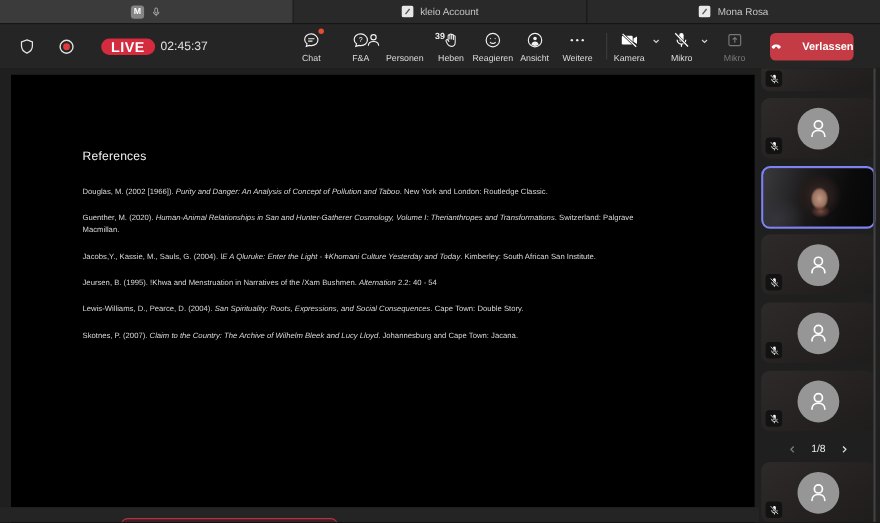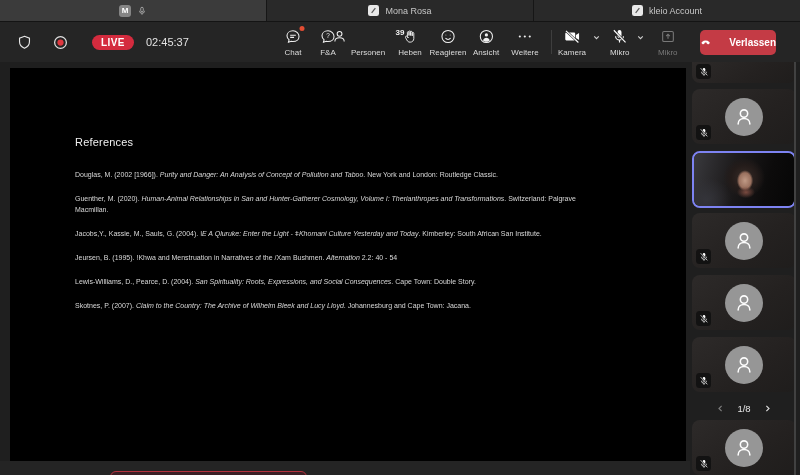--- a/index.html
+++ b/index.html
@@ -16,21 +16,21 @@
   .tab.active { background:#3b3b3b; color:#ededed; }
   .mbadge { width:12px; height:12px; border-radius:3px; background:#858585; color:#fff;
             font-size:8px; font-weight:700; display:flex; align-items:center; justify-content:center; flex:0 0 auto; }
   .appicon { display:flex; flex:0 0 auto; }
 
   
   .toolbar { position:relative; height:40px; background:var(--toolbar-background,#252525); }
   .shield-ic { position:absolute; left:16px; top:12px; }
   .record-ic { position:absolute; left:53px; top:13px; }
   .live { position:absolute; left:92px; top:13px; height:15px; padding:0 9px; border-radius:8px;
-          background:var(--live-badge-red,#d42b3e); color:#fff; font-size:10px; font-weight:700;
+          background:var(--live-badge-red,#d42b3e); color:#fff; font-size:13px; font-weight:700;
           display:flex; align-items:center; letter-spacing:.4px; }
   .timer { position:absolute; left:146px; top:14px; font-size:11px; color:#e3e3e3; }
 
   .tbtn { position:absolute; top:6px; transform:translateX(-50%); display:flex; flex-direction:column;
           align-items:center; gap:3px; background:none; border:none; padding:0; color:#e4e4e4; }
   .ticon { height:17px; display:flex; align-items:center; position:relative;gap:46px; }
   .tlabel { font-size:8px; color:#dcdcdc; white-space:nowrap; font-family:"Liberation Sans",sans-serif; }
   .dot { position:absolute; right:-3px; top:-2px; width:5px; height:5px; border-radius:50%;
          background:var(--chat-notification-red,#e34d33); }
   .pcount { font-size:8px; font-weight:700; color:#f2f2f2; margin:-8px 0 0 2px; }
@@ -95,45 +95,45 @@
           <path d="M6 11.5a6 6 0 0 0 12 0M12 17.5V21"></path>
         </svg>
     </div>
     <div class="tab">
       <span class="appicon">
           <svg width="11" height="11" viewBox="0 0 12 12">
             <rect width="12" height="12" rx="2.5" fill="#e8e8e8"></rect>
             <path d="M4 8.5L8 3.5" stroke="#555" stroke-width="1.3"></path>
           </svg>
         </span>
-      <span>Mona Rosa</span>
+      <span>kleio Account</span>
     </div>
     <div class="tab">
       <span class="appicon">
           <svg width="11" height="11" viewBox="0 0 12 12">
             <rect width="12" height="12" rx="2.5" fill="#e8e8e8"></rect>
             <path d="M4 8.5L8 3.5" stroke="#555" stroke-width="1.3"></path>
           </svg>
         </span>
-      <span>kleio Account</span>
+      <span>Mona Rosa</span>
     </div>
   </header>
 
   <div class="toolbar">
     <svg class="shield-ic" width="17" height="17" viewBox="0 0 24 24" fill="none" stroke="#e6e6e6" stroke-width="1.6">
         <path d="M12 3.2l7 2.6v5.3c0 4.6-3.6 7.7-7 9.1-3.4-1.4-7-4.5-7-9.1V5.8z"></path>
       </svg>
     <svg class="record-ic" width="15" height="15" viewBox="0 0 24 24">
         <circle cx="12" cy="12" r="9.4" fill="none" stroke="#e2e2e2" stroke-width="2"></circle>
         <circle cx="12" cy="12" r="5" fill="#e03940"></circle>
       </svg>
     <span class="live">LIVE</span>
     <span class="timer">02:45:37</span>
 
-    <button class="tbtn" style="left:293px">
+    <button class="tbtn" style="left:283px">
       <span class="ticon">
         <svg width="17" height="17" viewBox="0 0 24 24" fill="none" stroke="#f0f0f0" stroke-width="1.5">
             <path d="M12 4c-5 0-8.5 3.1-8.5 7.1 0 2.3 1.2 4.3 3 5.6L5.6 20l4-1.3c.8.2 1.6.3 2.4.3 5 0 8.5-3.1 8.5-7.1S17 4 12 4z"></path>
             <line x1="8" y1="10.2" x2="16" y2="10.2"></line>
             <line x1="8" y1="13.2" x2="13.5" y2="13.2"></line>
           </svg>
         <i class="dot"></i>
       </span>
       <span class="tlabel">Chat</span>
     </button>

